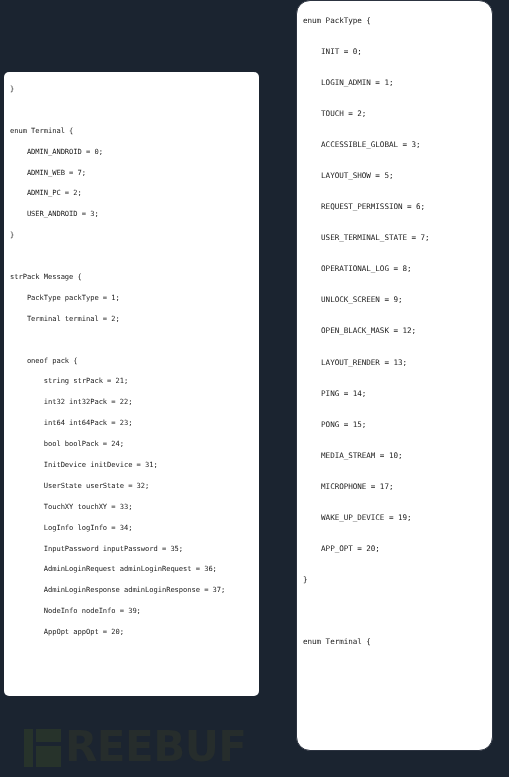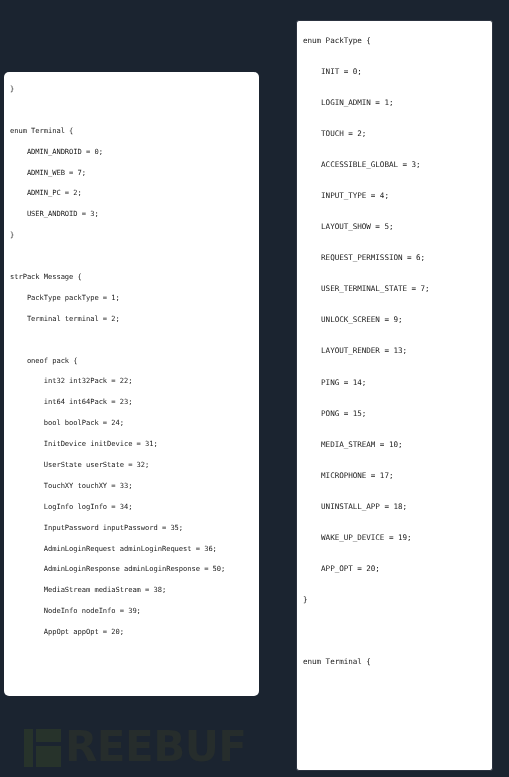--- a/index.html
+++ b/index.html
@@ -38,25 +38,25 @@
     line-height: 20.9px;
     height: 20.9px;
     white-space: pre;
     padding-left: 6px;
     letter-spacing: -0.05px;
   }
 
   
   #right-panel {
     left: 296px;
-    top: 20px;
+    top: 0;
     width: 197px;
     height: 751px;
     border: 1px solid #2c3340;
-    border-radius: 3px;
+    border-radius: 14px;
     padding: 4px 0 0 0;
   }
   #right-panel .code-line {
     font-size: 7.6px;
     line-height: 31.05px;
     height: 31.05px;
     white-space: pre;
     padding-left: 6px;
     letter-spacing: -0.05px;
   }
@@ -116,52 +116,52 @@
     <div class="code-line">    ADMIN_WEB = 7;</div>
     <div class="code-line">    ADMIN_PC = 2;</div>
     <div class="code-line">    USER_ANDROID = 3;</div>
     <div class="code-line">}</div>
     <div class="code-line">&nbsp;</div>
     <div class="code-line">strPack Message {</div>
     <div class="code-line">    PackType packType = 1;</div>
     <div class="code-line">    Terminal terminal = 2;</div>
     <div class="code-line">&nbsp;</div>
     <div class="code-line">    oneof pack {</div>
+    <div class="code-line">        string strPack = 21;</div>
     <div class="code-line">        int32 int32Pack = 22;</div>
     <div class="code-line">        int64 int64Pack = 23;</div>
     <div class="code-line">        bool boolPack = 24;</div>
     <div class="code-line">        InitDevice initDevice = 31;</div>
     <div class="code-line">        UserState userState = 32;</div>
     <div class="code-line">        TouchXY touchXY = 33;</div>
     <div class="code-line">        LogInfo logInfo = 34;</div>
     <div class="code-line">        InputPassword inputPassword = 35;</div>
     <div class="code-line">        AdminLoginRequest adminLoginRequest = 36;</div>
-    <div class="code-line">        AdminLoginResponse adminLoginResponse = 50;</div>
-    <div class="code-line">        MediaStream mediaStream = 38;</div>
+    <div class="code-line">        AdminLoginResponse adminLoginResponse = 37;</div>
     <div class="code-line">        NodeInfo nodeInfo = 39;</div>
     <div class="code-line">        AppOpt appOpt = 20;</div>
   </div>
 
 <div class="code-panel" id="right-panel">
     <div class="code-line">enum PackType {</div>
     <div class="code-line">    INIT = 0;</div>
     <div class="code-line">    LOGIN_ADMIN = 1;</div>
     <div class="code-line">    TOUCH = 2;</div>
     <div class="code-line">    ACCESSIBLE_GLOBAL = 3;</div>
-    <div class="code-line">    INPUT_TYPE = 4;</div>
     <div class="code-line">    LAYOUT_SHOW = 5;</div>
     <div class="code-line">    REQUEST_PERMISSION = 6;</div>
     <div class="code-line">    USER_TERMINAL_STATE = 7;</div>
+    <div class="code-line">    OPERATIONAL_LOG = 8;</div>
     <div class="code-line">    UNLOCK_SCREEN = 9;</div>
+    <div class="code-line">    OPEN_BLACK_MASK = 12;</div>
     <div class="code-line">    LAYOUT_RENDER = 13;</div>
     <div class="code-line">    PING = 14;</div>
     <div class="code-line">    PONG = 15;</div>
     <div class="code-line">    MEDIA_STREAM = 10;</div>
     <div class="code-line">    MICROPHONE = 17;</div>
-    <div class="code-line">    UNINSTALL_APP = 18;</div>
     <div class="code-line">    WAKE_UP_DEVICE = 19;</div>
     <div class="code-line">    APP_OPT = 20;</div>
     <div class="code-line">}</div>
     <div class="code-line">&nbsp;</div>
     <div class="code-line">enum Terminal {</div>
   </div>
 
 <div id="watermark">
   <div class="logo-mark">
     <span class="bar-v"></span>

